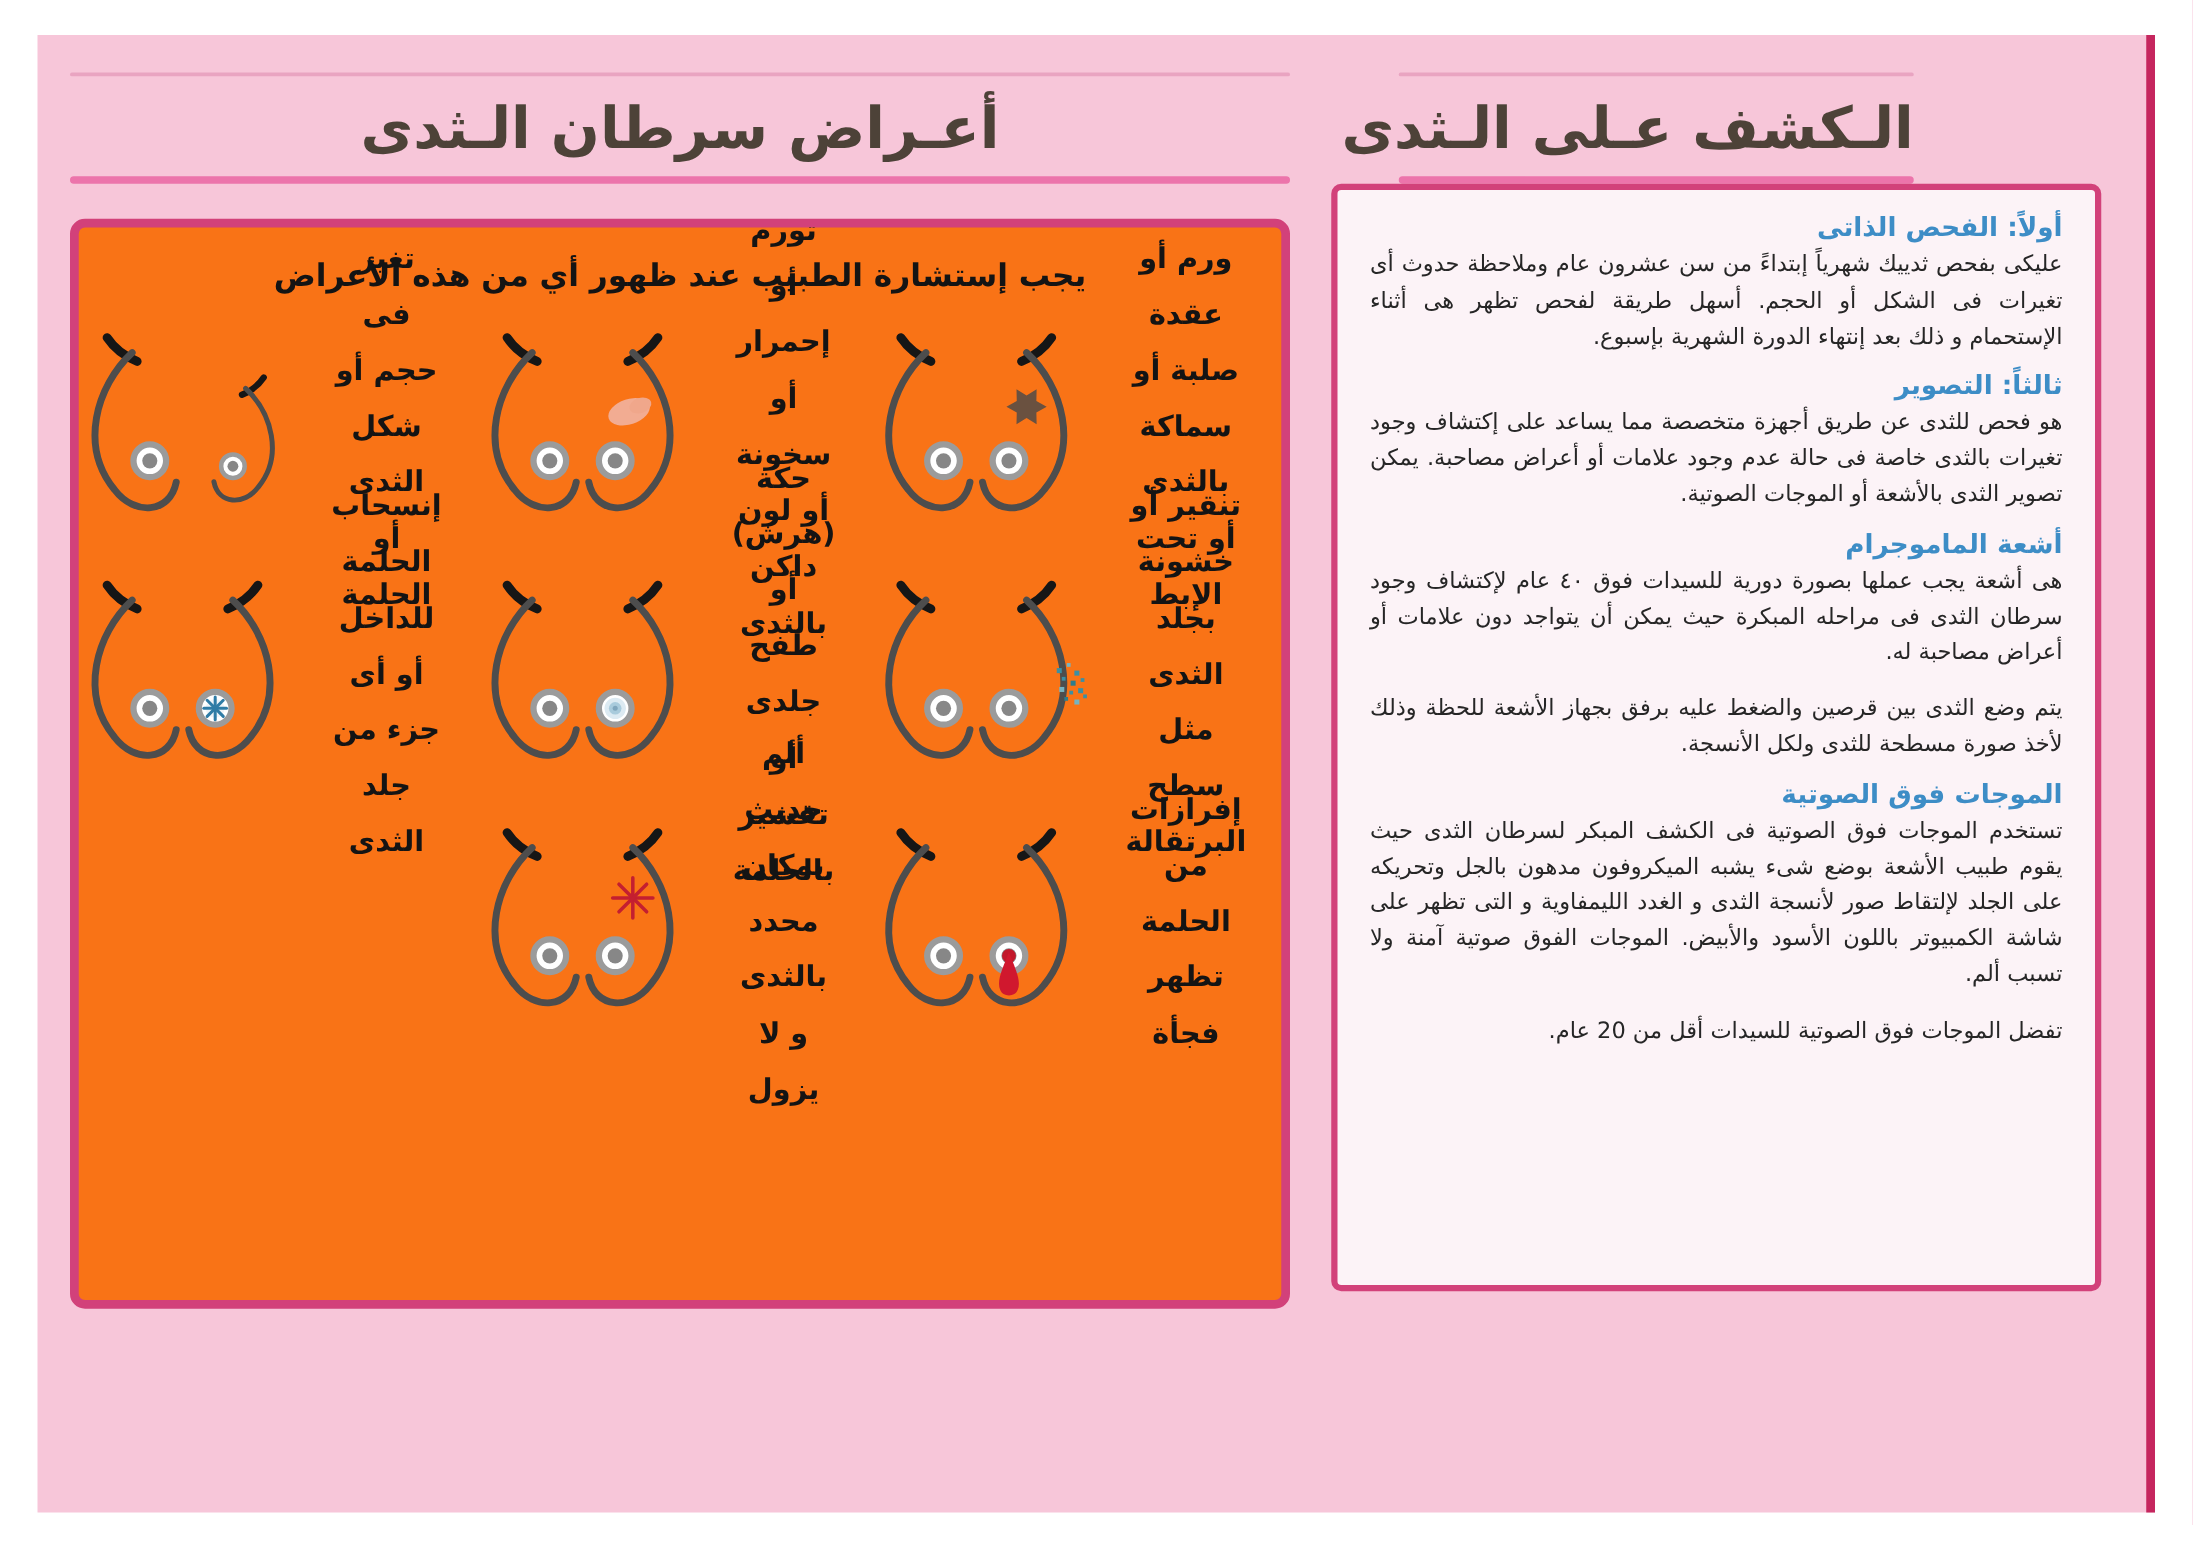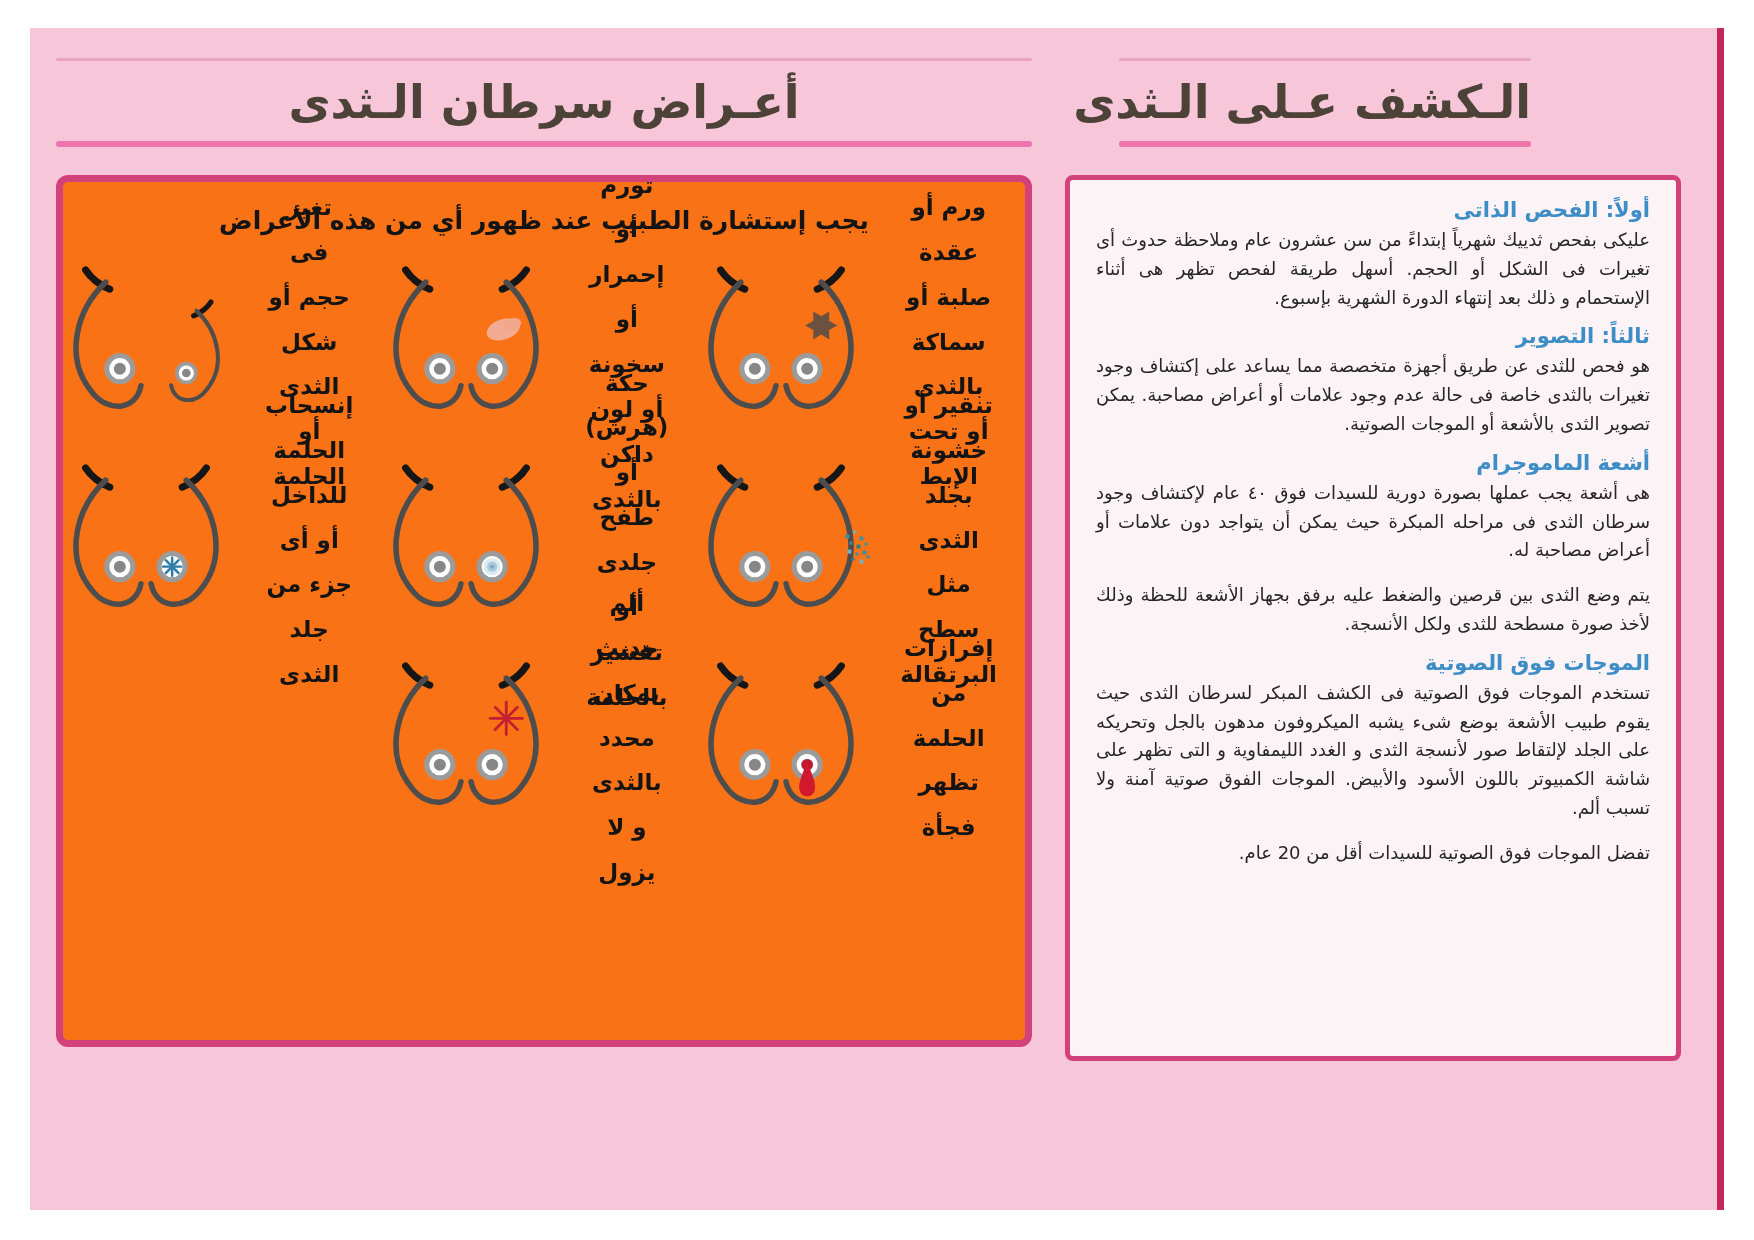--- a/index.html
+++ b/index.html
@@ -61,21 +61,21 @@
   .lbl {
     direction:rtl; flex:1;
     text-align:center;
     font-size:23px; font-weight:bold;
     color:var(--label_text, #141414);
     line-height:1.95;
   }
 
   
   .screening-box {
-    margin-top:28px; height:886px;
+    height:886px;
     direction:rtl;
     background:var(--screening_box_bg, #fcf3f7);
     border:5px solid var(--box_border, #d2417a);
     border-radius:8px;
     padding:16px 26px 8px;
     overflow:hidden;
   }
   .sec-h {
     color:var(--heading_blue, #3d8dc6);
     font-size:21px; font-weight:bold;

